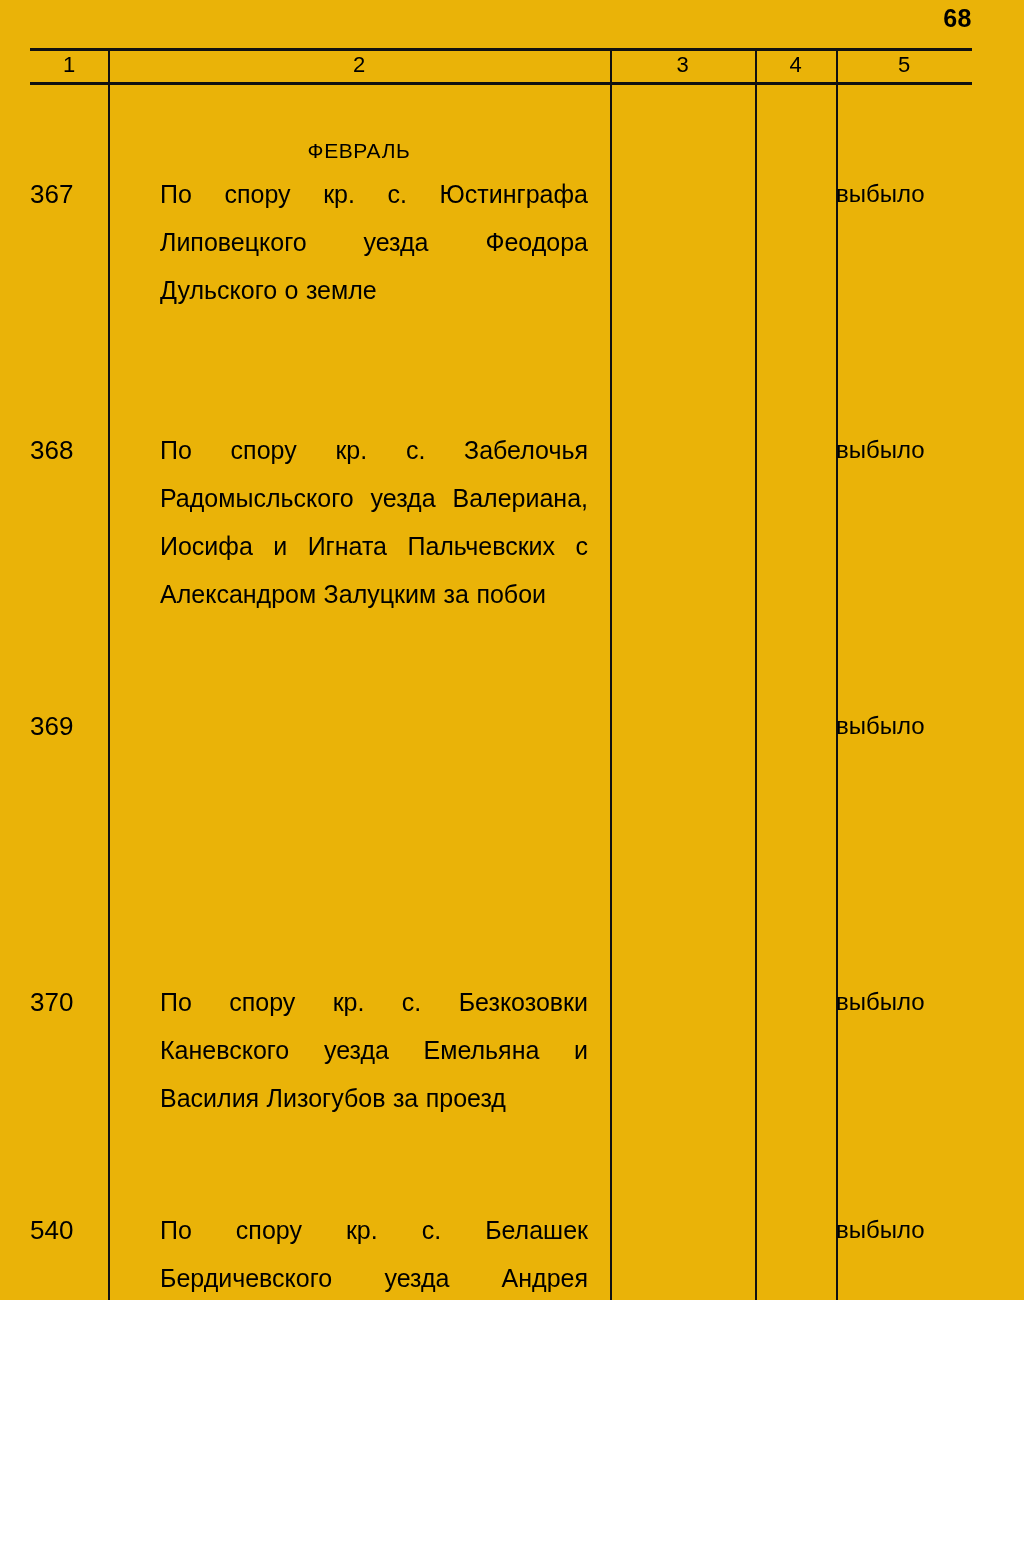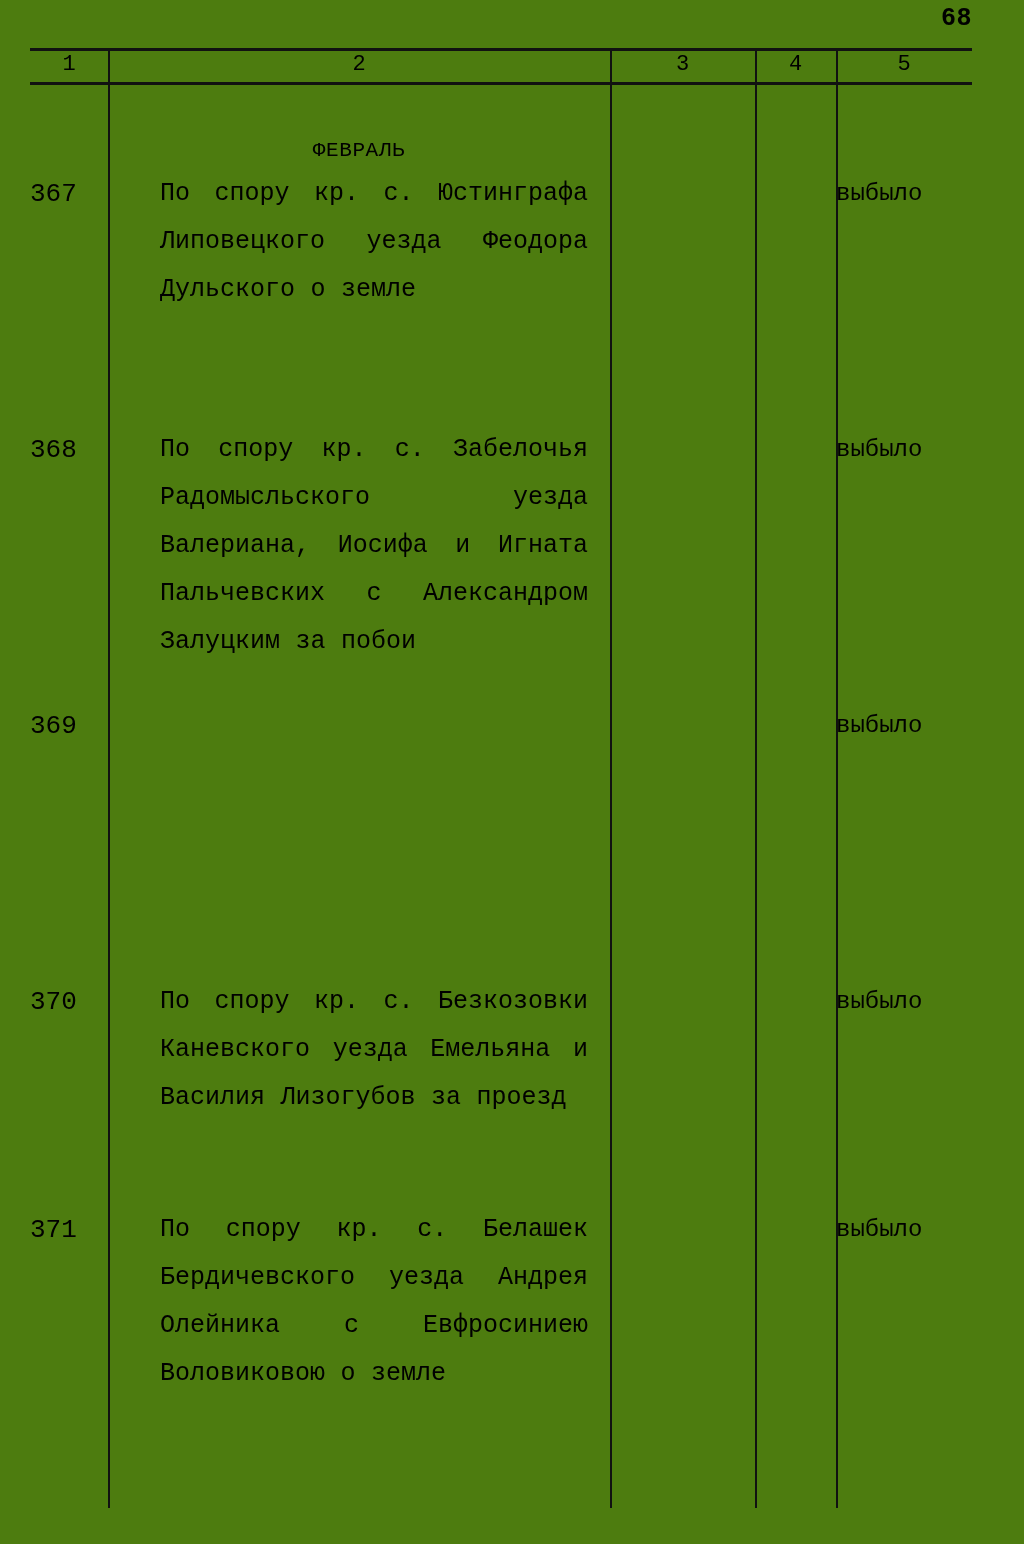--- a/index.html
+++ b/index.html
@@ -5,23 +5,23 @@
 <style>
   html, body {
     margin: 0;
     padding: 0;
     background: #ffffff;
   }
 
   .page {
     position: relative;
     width: 1024px;
-    height: 1544px;
-    background: #4d7c0f;
-    font-family: Liberation Mono, monospace;
+    height: 1300px;
+    background: #eab308;
+    font-family: Liberation Sans, sans-serif;
     color: #000000;
     overflow: hidden;
   }
 
   
   .folio {
     position: absolute;
     top: 6px;
     right: 52px;
     font-size: 25px;
@@ -215,21 +215,21 @@
           <div class="cell-c5">выбыло</div>
         </div>
         <div class="row" style="position: absolute; top: 896px; height: 144px;">
           <div class="cell-num">370</div>
           <div class="cell-desc">По спору кр. с. Безкозовки Каневского уезда Емельяна и Василия Лизогубов за проезд</div>
           <div class="cell-c3"></div>
           <div class="cell-c4"></div>
           <div class="cell-c5">выбыло</div>
         </div>
         <div class="row" style="position: absolute; top: 1124px; height: 192px;">
-          <div class="cell-num">371</div>
+          <div class="cell-num">540</div>
           <div class="cell-desc">По спору кр. с. Белашек Бердичевского уезда Андрея Олейника с Евфросиниею Воловиковою о земле</div>
           <div class="cell-c3"></div>
           <div class="cell-c4"></div>
           <div class="cell-c5">выбыло</div>
         </div>
       </div>
 
   </div>
 </div>
 

